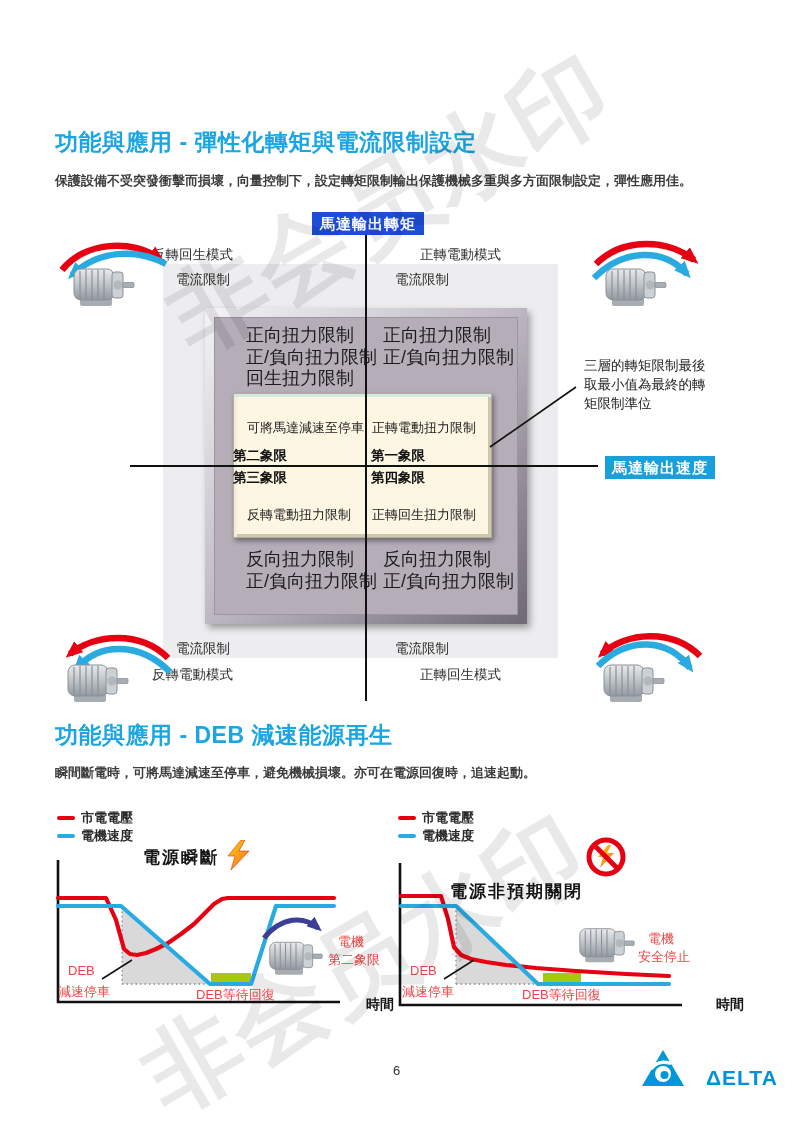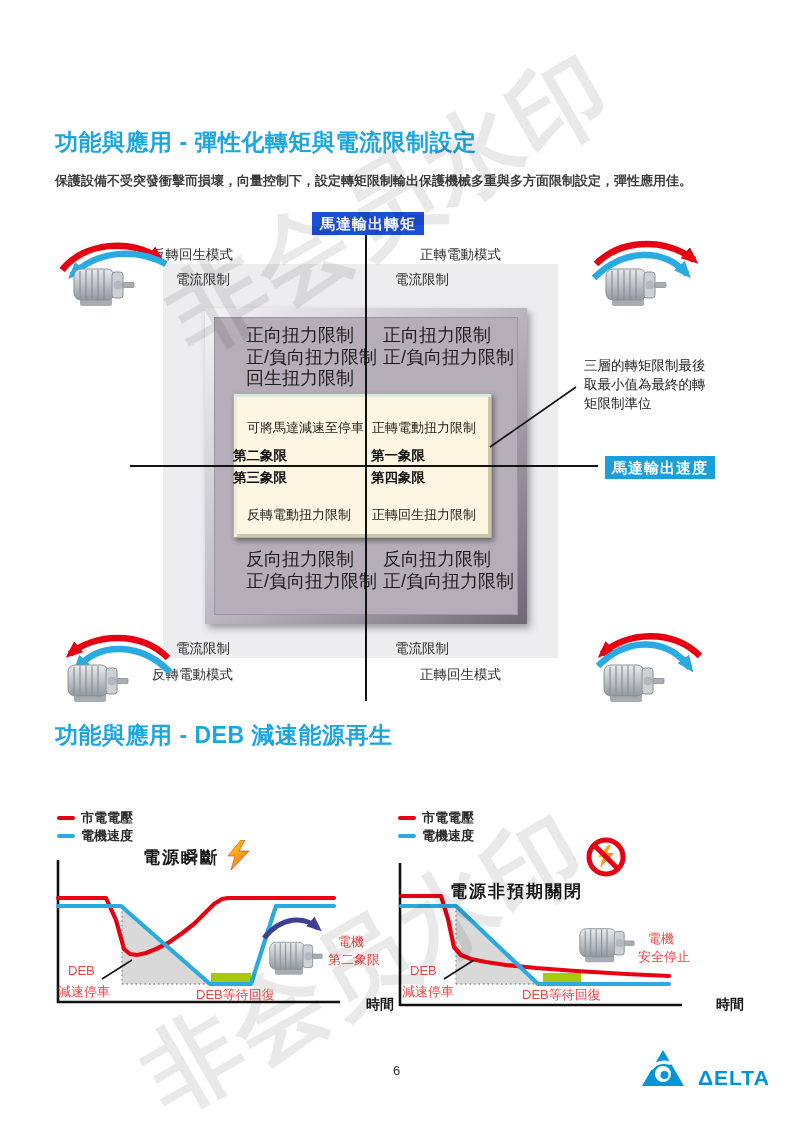--- a/index.html
+++ b/index.html
@@ -172,20 +172,21 @@
 
   <svg class="abs" style="left:588px;top:630px;" width="118" height="54">
     <path d="M112,26 C84,-2 38,2 14,24" fill="none" stroke="#e60012" stroke-width="6.5" marker-end="url(#hR)"></path>
     <path d="M10,36 C40,6 80,8 102,38" fill="none" stroke="#29abe2" stroke-width="6.5" marker-end="url(#hB)"></path>
   </svg>
   <svg class="abs" style="left:602px;top:658px;" width="64" height="50">
       <use href="#motorSym"></use>
     </svg>
 
   <div class="abs h1" style="left:55px;top:720px;">功能與應用 - DEB 減速能源再生</div>
+  <div class="abs sub" style="left:55px;top:764px;">瞬間斷電時，可將馬達減速至停車，避免機械損壞。亦可在電源回復時，追速起動。</div>
 
   <div class="abs" style="left:57px;top:809px;">
     <div class="legend-row">
         <span class="dash dash-red"></span>
         <span class="legend-label">市電電壓</span>
       </div>
     <div class="legend-row">
         <span class="dash dash-blue"></span>
         <span class="legend-label">電機速度</span>
       </div>
@@ -251,21 +252,21 @@
   <div class="abs clabel" style="left:402px;top:983px;">減速停車</div>
   <div class="abs clabel" style="left:522px;top:986px;">DEB等待回復</div>
   <div class="abs cxlabel" style="left:684px;top:996px;">時間</div>
   <svg class="abs" style="left:578px;top:922px;" width="58" height="46" viewBox="0 0 64 50">
       <use href="#motorSym"></use>
     </svg>
   <div class="abs clabel" style="left:648px;top:930px;">電機</div>
   <div class="abs clabel" style="left:638px;top:948px;">安全停止</div>
 
   <div class="abs pagenum" style="left:50%;top:1063px;transform:translateX(-50%);">6</div>
-  <div class="abs" style="left:640px;top:1048px;display:flex;align-items:flex-end;gap:12px;">
+  <div class="abs" style="left:640px;top:1048px;display:flex;align-items:flex-end;gap:20px;">
     <svg width="46" height="40">
       <polygon points="23,2 44,38 2,38" fill="#0096d7"></polygon>
       <circle cx="23" cy="26" r="8" fill="#fff"></circle>
       <circle cx="24.5" cy="27" r="4" fill="#0096d7"></circle>
       <path d="M12,20 Q18,12 30,15" fill="none" stroke="#fff" stroke-width="3.5" stroke-linecap="round"></path>
     </svg>
     <span class="brandword">ΔELTA</span>
   </div>
 
 </div>

